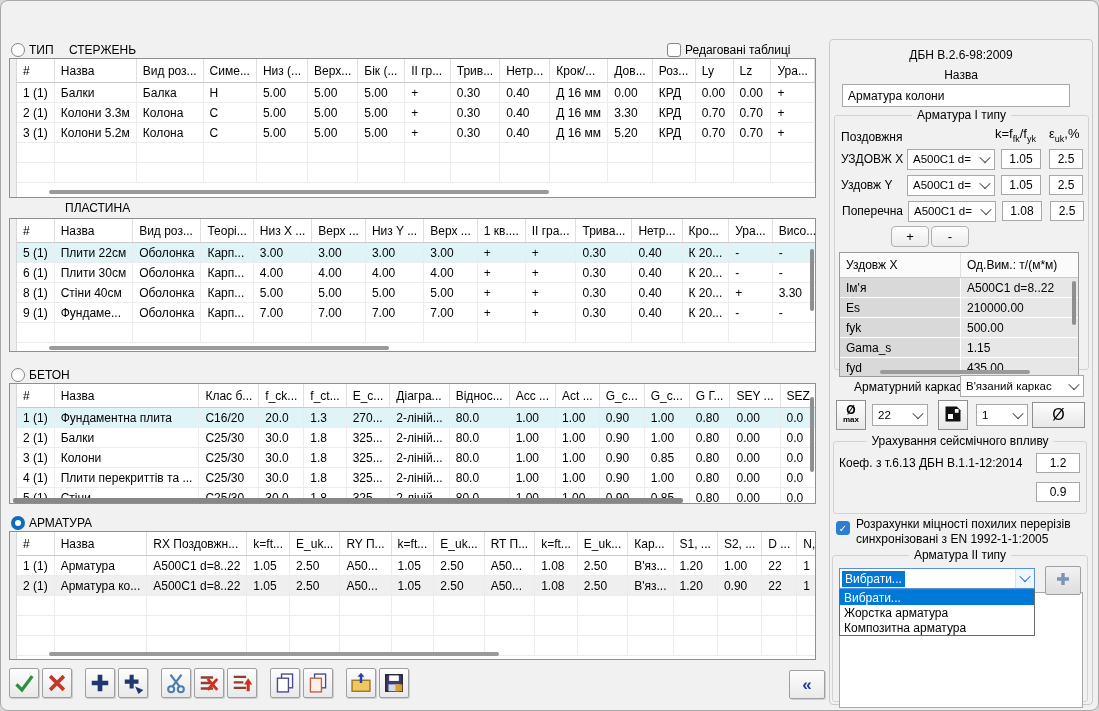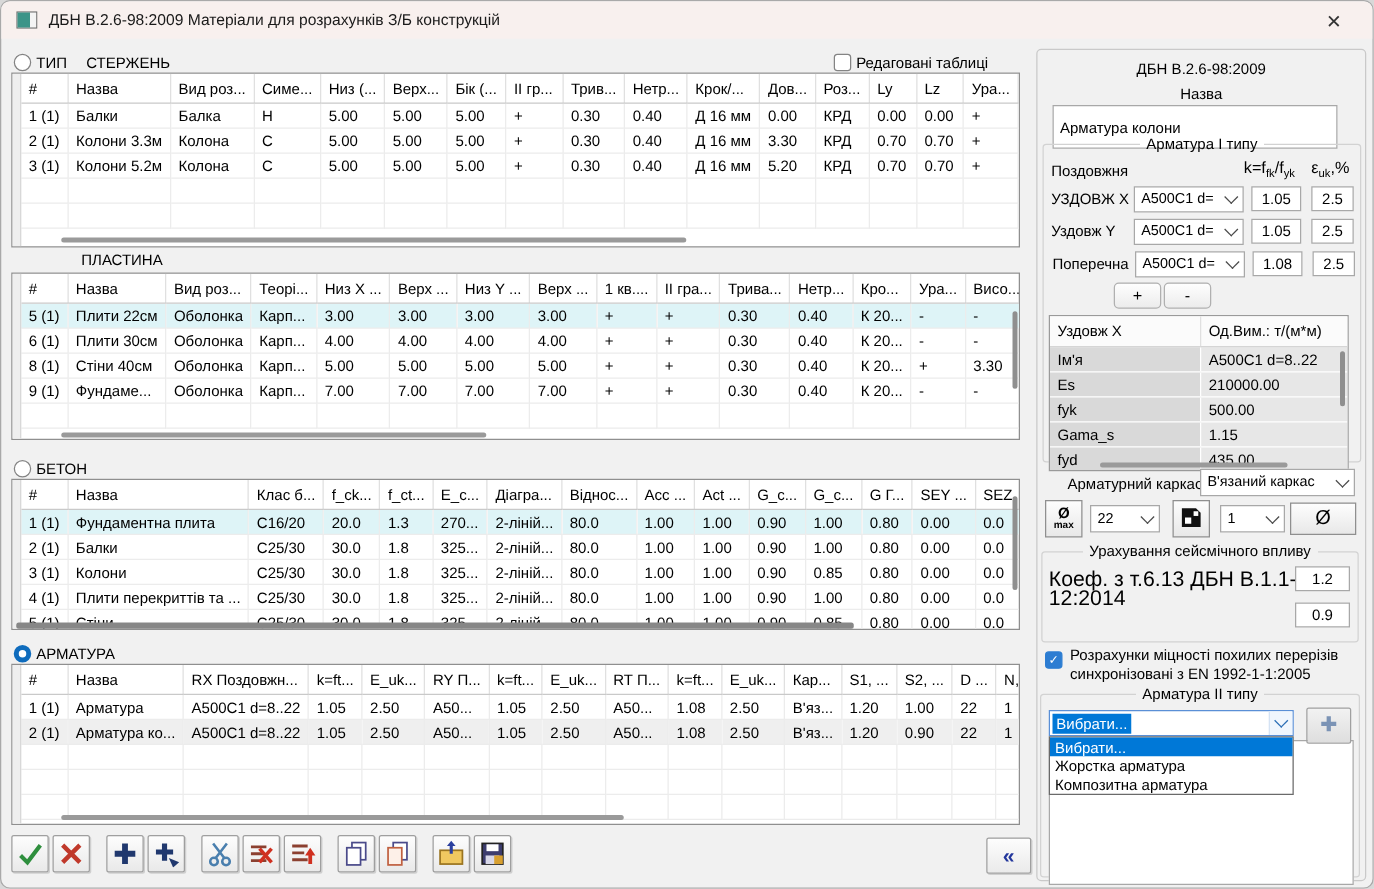--- a/index.html
+++ b/index.html
@@ -55,39 +55,29 @@
   .prow .pv{flex:1;background:#e7e7e7;padding:0 6px;display:flex;align-items:center;white-space:nowrap;overflow:hidden;}
   
   .combo2{position:absolute;border:1px solid #5a8fd6;background:#fff;display:flex;align-items:center;box-sizing:border-box;overflow:hidden;}
   .combo2 .selspan{background:#0078d7;color:#fff;padding:1px 3px;margin-left:2px;white-space:nowrap;}
   .combo2 .arr{position:absolute;right:0;top:0;bottom:0;width:18px;background:#f0f6fd;display:flex;align-items:center;justify-content:center;border-left:1px solid #d5e3f4;}
   .ddlist{position:absolute;background:#fff;border:1px solid #6a6a6a;box-sizing:border-box;z-index:5;}
   .opt{height:15px;display:flex;align-items:center;padding:0 4px;white-space:nowrap;font-size:12px;}
   .opt.sel{background:#0078d7;color:#fff;}
   .listbox{position:absolute;background:#fff;border:1px solid #a8a8a8;box-sizing:border-box;}
   .plusbtn{position:absolute;width:34px;height:27px;background:linear-gradient(#f2f2f2,#dedede);border:1px solid #a0a0a0;border-radius:2px;display:flex;align-items:center;justify-content:center;}
-  .seis-lbl{position:absolute;font-size:17px;line-height:15px;}
+  .seis-lbl{position:absolute;font-size:12px;line-height:15px;}
   .iconbtn{position:absolute;background:linear-gradient(#fdfdfd,#e8e8e8);border:1px solid #8f8f8f;box-sizing:border-box;display:flex;align-items:center;justify-content:center;}
   sub{font-size:9px;}
 </style>
 </head>
 <body>
 
 <div class="window">
 
-  <div class="titlebar">
-    <span class="ticonapp">
-      <svg width="17" height="14" viewBox="0 0 17 14">
-          <rect x="0.5" y="0.5" width="16" height="13" fill="#f4f4f4" stroke="#6a6a6a"></rect>
-          <rect x="1" y="1" width="10" height="12" fill="#3d9488"></rect>
-        </svg>
-    </span>
-    <span class="title-text">ДБН В.2.6-98:2009  Матеріали для розрахунків З/Б конструкцій</span>
-    <div class="close-btn">✕</div>
-  </div>
 
   <div style="position:absolute;left:10px;top:41px;"><span class="radio"></span></div>
   <span class="lbl" style="position:absolute;left:28px;top:42px;">ТИП</span>
   <span class="lbl" style="position:absolute;left:68px;top:42px;">СТЕРЖЕНЬ</span>
   <div style="position:absolute;left:666px;top:41px;"><span class="cb"></span></div>
   <span class="lbl" style="position:absolute;left:684px;top:42px;">Редаговані таблиці</span>
 
   <div class="tbl-wrap" style="left:8px;top:57px;width:807px;height:140px;">
       <table>
         <colgroup>
@@ -689,21 +679,21 @@
             <rect x="4" y="9" width="8" height="5" fill="#d8d8e8"></rect>
             <rect x="9" y="9" width="5" height="5" fill="#d8a030"></rect>
           </svg></span>
       </button>
     </div>
   <div class="collapse-btn">«</div>
 
   <div class="rpanel">
     <div class="rp-center" style="top:8px;">ДБН В.2.6-98:2009</div>
     <div class="rp-center" style="top:28px;">Назва</div>
-    <div class="inp" style="left:12px;top:44px;width:228px;height:35px;">Арматура колони</div>
+    <div class="inp" style="left:12px;top:44px;width:228px;height:23px;">Арматура колони</div>
 
     <fieldset style="left:4px;top:68px;width:255px;height:262px;">
       <legend>Арматура I типу</legend>
       <span style="position:absolute;left:6px;top:8px;">Поздовжня</span>
       <span style="position:absolute;left:160px;top:4px;font-size:13px;"><span>k=f</span><sub>fk</sub><span>/f</span><sub>yk</sub></span>
       <span style="position:absolute;left:214px;top:4px;font-size:13px;"><span>ε</span><sub>uk</sub><span>,%</span></span>
       <div>
           <div class="g1row" style="top: 26px;">
             <span class="g1lbl">УЗДОВЖ X</span>
             <span class="combo">

